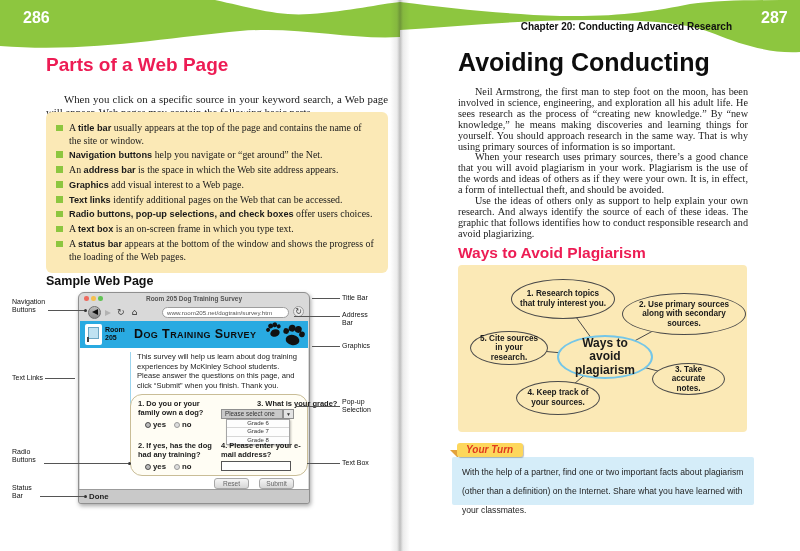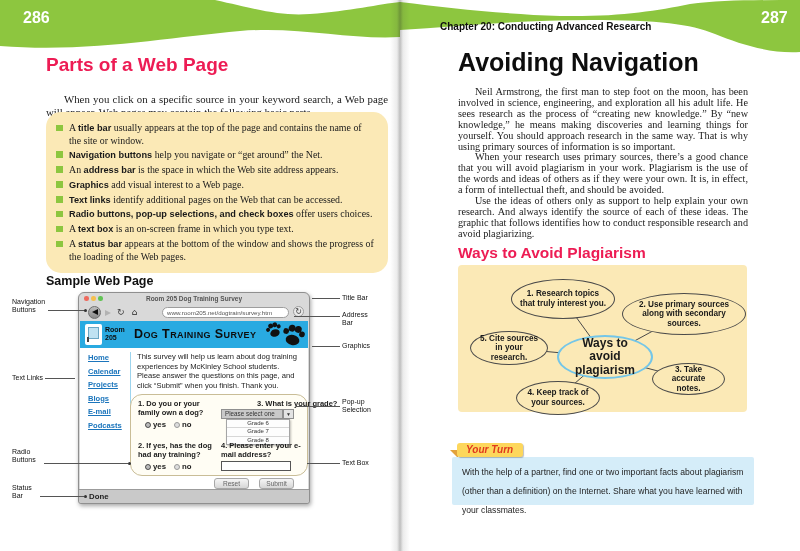--- a/index.html
+++ b/index.html
@@ -14,21 +14,21 @@
   .chapter-hdr{position:absolute;z-index:2;color:#101010;font-weight:bold;font-size:10px;}
 
   
   .spine{position:absolute;left:390px;top:0;width:20px;height:551px;z-index:30;pointer-events:none;
     background:linear-gradient(to right,rgba(0,0,0,0) 0%,rgba(60,60,60,.10) 35%,rgba(40,40,40,.30) 50%,rgba(60,60,60,.10) 65%,rgba(0,0,0,0) 100%);}
 
   
   .l-heading{left:46px;top:54px;color:#ed1c54;font-size:19px;font-weight:bold;z-index:2;}
   .l-intro{left:46px;top:82px;width:342px;font-size:10.8px;line-height:13.2px;color:#1a1a1a;
            text-align:justify;text-indent:18px;z-index:2;}
-  .yellow-box{left:46px;top:112px;width:342px;background:#fbe9b6;border-radius:15px;
+  .yellow-box{left:46px;top:112px;width:342px;background:#fbe9b6;border-radius:6px;
               padding:8px 12px 8px 10px;box-sizing:border-box;z-index:2;}
   .yellow-box ul{list-style:none;margin:0;padding:0;}
   .yellow-box li{position:relative;padding-left:13px;margin:2px 0;font-family:"Liberation Serif",serif;
                  font-size:9.9px;line-height:11.9px;color:#1a1a1a;}
   .sq{position:absolute;left:0;top:2.5px;width:6.5px;height:6.5px;background:#8dc63f;}
   .term{font-family:"Liberation Sans",sans-serif;font-weight:bold;font-size:9.2px;}
   .sample-lbl{left:46px;top:274px;font-size:12.5px;font-weight:bold;color:#111;z-index:2;}
 
   
   .bwin{left:78px;top:292px;width:232px;height:212px;background:#d9d9d9;border:1px solid #8f8f8f;
@@ -91,21 +91,21 @@
   .co{position:absolute;font-size:7px;line-height:8.2px;color:#111;z-index:4;}
   .co-line{position:absolute;height:1px;background:#555;z-index:4;}
   .co-dot{position:absolute;width:3px;height:3px;border-radius:50%;background:#333;z-index:4;}
 
   
   .r-title{left:458px;top:48px;font-size:25px;font-weight:bold;color:#0d0d0d;z-index:2;}
   .r-body{left:458px;top:87px;width:290px;z-index:2;}
   .r-body p{margin:0;font-family:"Liberation Serif",serif;font-size:10.2px;line-height:10.9px;
             color:#1a1a1a;text-align:justify;text-indent:17px;}
   .r-sub{left:458px;top:244px;color:#ed1c54;font-size:15.5px;font-weight:bold;z-index:2;}
-  .diagram{left:458px;top:265px;width:289px;height:147px;background:#fbe9b6;border-radius:4px;z-index:2;}
+  .diagram{left:458px;top:265px;width:289px;height:167px;background:#fbe9b6;border-radius:4px;z-index:2;}
   .node{position:absolute;border:1px solid #4a4a4a;border-radius:50%;background:#fbe9b6;
         display:flex;align-items:center;justify-content:center;text-align:center;
         font-size:8.2px;line-height:9.6px;font-weight:bold;color:#1a1a1a;box-sizing:border-box;padding:2px 7px;}
   .node.center{border:2px solid #74c6e8;font-size:12px;line-height:13.5px;}
 
   
   .yt-tab{left:457px;top:443px;width:66px;height:14px;background:#fdd75c;border-radius:3px;z-index:3;
           box-shadow:1px 1px 1px rgba(0,0,0,.25);font-size:10px;font-weight:bold;font-style:italic;
           color:#e03a1e;line-height:13px;padding-left:9px;box-sizing:border-box;}
   .yt-fold{left:450px;top:450px;width:0;height:0;border-top:8px solid #e2a23c;border-left:8px solid transparent;z-index:2;}
@@ -116,21 +116,21 @@
 <body>
 
 <div class="spread">
 
   <svg class="wave-svg" width="800" height="60" viewBox="0 0 800 60">
     <path d="M0,0 H215 C260,10 280,16 310,14 C350,11 380,4 400,2 L400,37 C350,40 300,26 240,31 C170,37 90,53 0,46 Z" fill="#8dc63f"></path>
     <path d="M400,2 C450,8 500,14 560,16 C620,17 655,11 690,4 C720,0 760,0 800,0 L800,52 C770,54 740,44 715,34 C690,24 660,20 590,20 C520,20 460,26 400,30 Z" fill="#8dc63f"></path>
   </svg>
   <div class="pagenum" style="left:23px;top:9px;">286</div>
   <div class="pagenum" style="left:761px;top:9px;">287</div>
-  <div class="chapter-hdr" style="left:440px;top:21px;width:292px;text-align:left;">Chapter 20: Conducting Advanced Research</div>
+  <div class="chapter-hdr" style="left:440px;top:21px;width:292px;text-align:right;">Chapter 20: Conducting Advanced Research</div>
 
   <div class="spine"></div>
 
   <div class="abs l-heading">Parts of a Web Page</div>
   <p class="abs l-intro serif">When you click on a specific source in your keyword search, a Web page will appear. Web pages may contain the following basic parts.</p>
 
   <div class="abs yellow-box">
     <ul>
       <li><span class="sq"></span><span>A </span><span class="term">title bar</span><span> usually appears at the top of the page and contains the name of the site or window.</span></li>
       <li><span class="sq"></span><span></span><span class="term">Navigation buttons</span><span> help you navigate or “get around” the Net.</span></li>
@@ -181,28 +181,20 @@
       </svg>
       <svg class="paw" style="right:3px;top:3px;transform:rotate(12deg);" width="23" height="23" viewBox="0 0 40 40">
         <ellipse cx="20" cy="28" rx="12" ry="9" fill="#111"></ellipse>
           <circle cx="6" cy="15" r="5" fill="#111"></circle>
           <circle cx="15" cy="8" r="6" fill="#111"></circle>
           <circle cx="26" cy="8" r="6" fill="#111"></circle>
           <circle cx="34" cy="15" r="5" fill="#111"></circle>
       </svg>
     </div>
     <div class="b-content">
-      <div class="navcol">
-        <a>Home</a>
-        <a>Calendar</a>
-        <a>Projects</a>
-        <a>Blogs</a>
-        <a>E-mail</a>
-        <a>Podcasts</a>
-      </div>
       <div class="vdiv"></div>
       <div class="s-intro">This survey will help us learn about dog training experiences by McKinley School students. Please answer the questions on this page, and click “Submit” when you finish. Thank you.</div>
       <div class="formbox">
         <div class="q" style="left:7px;top:4px;width:82px;"><span>1.</span> <span>Do you or your family own a dog?</span></div>
         <div class="radio-row" style="left:14px;top:25px;">
           <span class="radio on"></span><span class="rlbl">yes</span><span class="radio"></span><span class="rlbl">no</span>
         </div>
         <div class="q" style="left:90px;top:4px;width:84px;padding-left:36px;"><span>3.</span> <span>What is your grade?</span></div>
         <div class="dd-field">Please select one</div>
         <div class="dd-btn">▼</div>
@@ -249,21 +241,21 @@
 
   <div class="co" style="left:342px;top:342px;width:40px;">Graphics</div>
   <div class="co-line" style="left:312px;top:346px;width:28px;"></div>
 
   <div class="co" style="left:342px;top:398px;width:38px;">Pop-up Selection</div>
   <div class="co-line" style="left:296px;top:406px;width:44px;"></div>
 
   <div class="co" style="left:342px;top:459px;width:40px;">Text Box</div>
   <div class="co-line" style="left:307px;top:463px;width:33px;"></div>
 
-  <div class="abs r-title">Avoiding Navigation</div>
+  <div class="abs r-title">Avoiding Conducting</div>
   <div class="abs r-body">
     <p>Neil Armstrong, the first man to step foot on the moon, has been involved in science, engineering, and exploration all his adult life. He sees research as the process of “creating new knowledge.” By “new knowledge,” he means making discoveries and learning things for yourself. You should approach research in the same way. That is why using primary sources of information is so important.</p>
     <p>When your research uses primary sources, there’s a good chance that you will avoid plagiarism in your work. Plagiarism is the use of the words and ideas of others as if they were your own. It is, in effect, a form of intellectual theft, and should be avoided.</p>
     <p>Use the ideas of others only as support to help explain your own research. And always identify the source of each of these ideas. The graphic that follows identifies how to conduct responsible research and avoid plagiarizing.</p>
   </div>
   <div class="abs r-sub">Ways to Avoid Plagiarism</div>
 
   <div class="abs diagram">
     <svg width="289" height="167" style="position:absolute;left:0;top:0;">
       <line x1="147" y1="92" x2="105" y2="34" stroke="#4a4a4a" stroke-width="1"></line>

